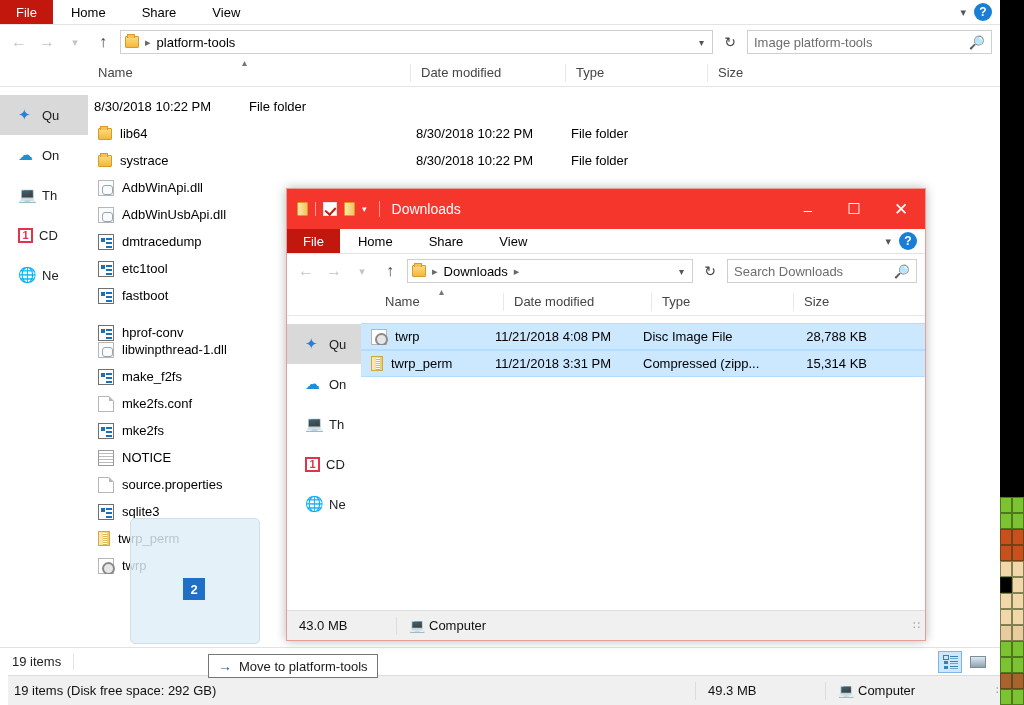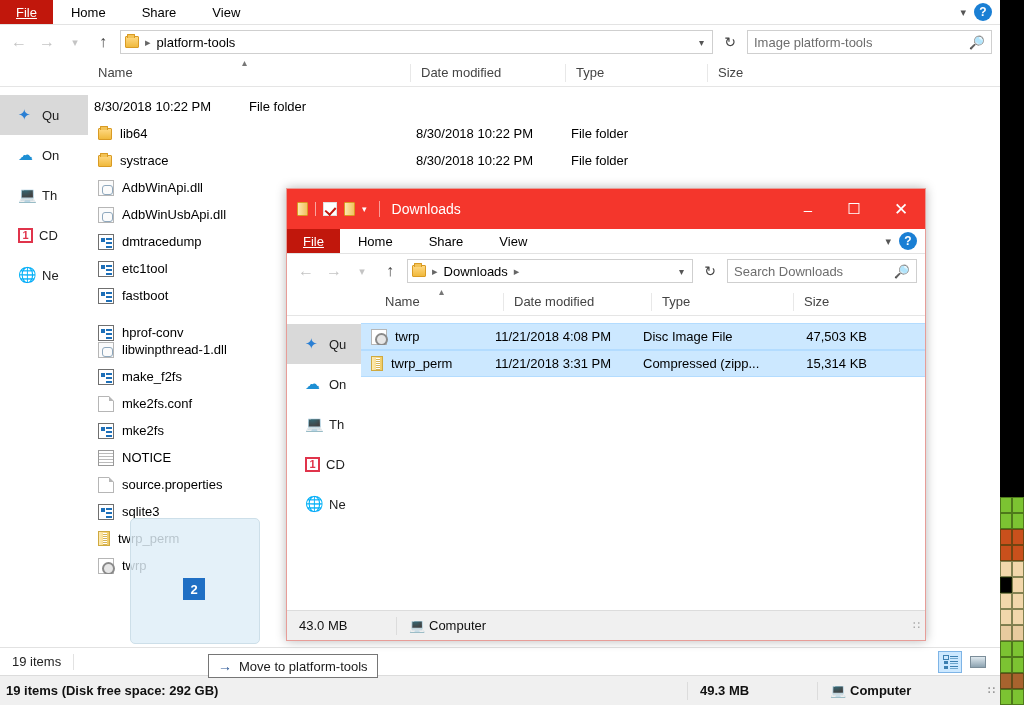--- a/index.html
+++ b/index.html
@@ -19,21 +19,21 @@
   
   .win { position:absolute; background:#fff; }
 
   
   #backwin { left:0; top:0; width:1000px; height:705px; }
 
   
   .ribbon { display:flex; align-items:stretch; height:25px; background:#fff; border-bottom:1px solid #e3e3e3;}
   .filetab {
     background:#c1170c; color:#fff; display:flex; align-items:center;
-    justify-content:center; padding:0 16px; font-size:13px;text-decoration:underline;
+    justify-content:center; padding:0 16px; font-size:13px;
   }
   .rtab { display:flex; align-items:center; padding:0 18px; font-size:13px; color:#000; }
   .ribbon-right { margin-left:auto; display:flex; align-items:center; gap:8px; padding-right:8px;}
   .chev { color:#555; font-size:11px; }
   .helpbtn {
     width:18px; height:18px; border-radius:50%; background:#1a7fd4; color:#fff;
     font-size:12px; font-weight:bold; display:flex; align-items:center; justify-content:center;
   }
 
   
@@ -414,21 +414,21 @@
       <div class="viewbtns">
         <div class="vbtn active">
             <span class="vico-details"></span>
           </div>
         <div class="vbtn">
             <span class="vico-large"></span>
           </div>
       </div>
     </div>
 
-    <div class="botbar" style="position:absolute; left:0; bottom:0; width:1000px;font-weight:bold;">
+    <div class="botbar" style="position:absolute; left:8px; bottom:0; width:1000px;">
       <div class="b" style="flex:1; margin-left:-6px;">19 items (Disk free space: 292 GB)</div>
       <div class="b" style="width:130px;">49.3 MB</div>
       <div class="b" style="width:170px; border-right:none;">
         <span class="nico pc" style="font-size:13px;width:14px;height:14px;line-height:14px;">💻</span>
         <span>Computer</span>
       </div>
       <div class="grip">∷</div>
     </div>
   </div>
 
@@ -520,21 +520,21 @@
         </div>
       </div>
       <div class="filelist" id="frontrows" style="padding-top:7px;">
           <div class="frow sel">
             <div class="fname" style="width: 128px;">
               <span class="ico disc"></span>
               <span>twrp</span>
             </div>
             <div class="fcell" style="width: 148px;">11/21/2018 4:08 PM</div>
             <div class="fcell" style="width: 142px;">Disc Image File</div>
-            <div class="fcell right" style="width: 100px;">47,503 KB</div>
+            <div class="fcell right" style="width: 100px;">28,788 KB</div>
           </div>
           <div class="frow sel">
             <div class="fname" style="width: 128px;">
               <span class="ico zip"></span>
               <span>twrp_perm</span>
             </div>
             <div class="fcell" style="width: 148px;">11/21/2018 3:31 PM</div>
             <div class="fcell" style="width: 142px;">Compressed (zipp...</div>
             <div class="fcell right" style="width: 100px;">15,314 KB</div>
           </div>

